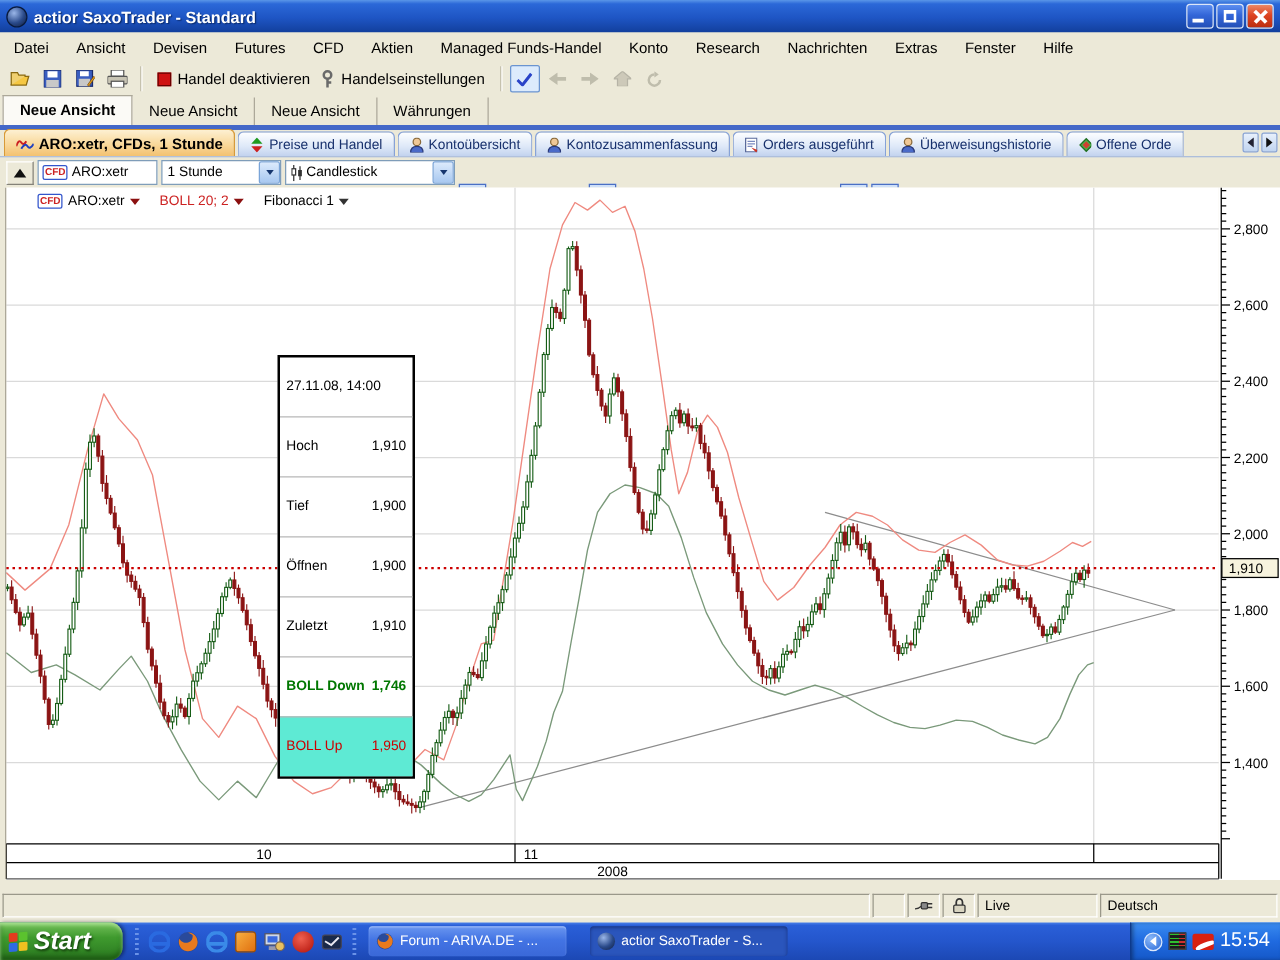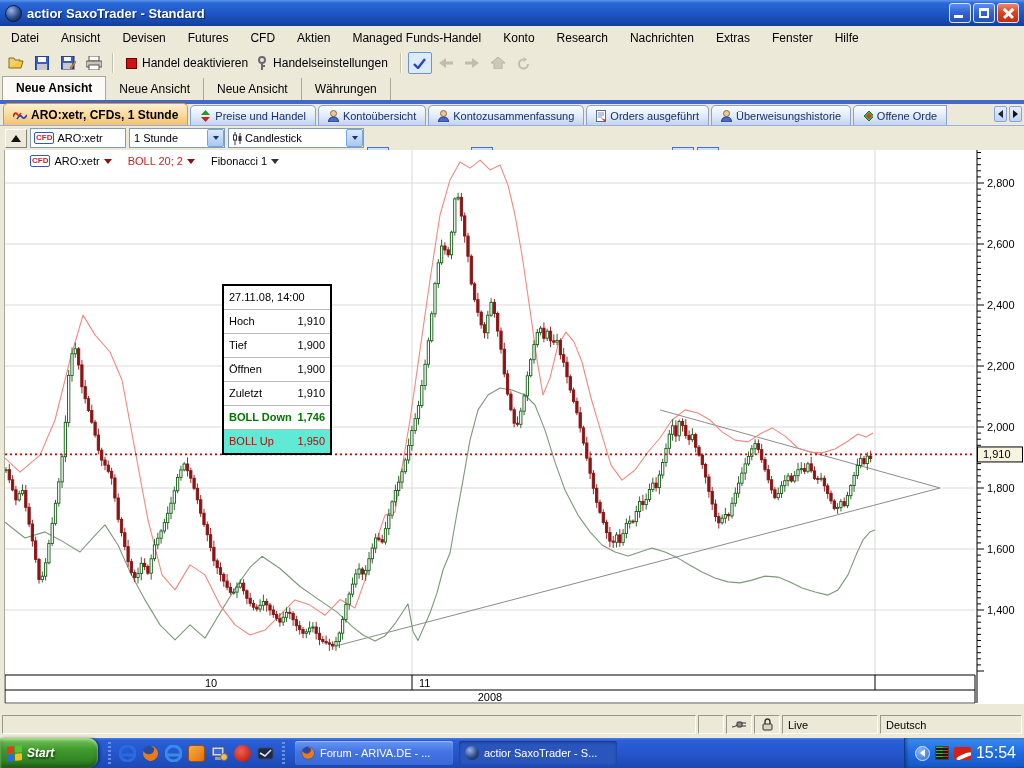--- a/index.html
+++ b/index.html
@@ -62,39 +62,39 @@
 
 .chartwrap{position:absolute;left:0;top:150px;width:1024px;height:554px;background:#ece9d8;}
 .plotbg{position:absolute;left:5px;top:0;width:970px;height:554px;background:#fff;}
 .axisbg{position:absolute;left:975px;top:0;width:49px;height:554px;background:#fff;}
 #chart-svg{position:absolute;left:0;top:0;pointer-events:none;}
 .legend{position:absolute;left:30px;top:5px;display:flex;gap:16px;align-items:center;font-size:11px;z-index:3;}
 .leg-item{display:flex;align-items:center;gap:4px;}
 .caret-dn{width:0;height:0;border:4px solid transparent;border-top:5px solid #8b1010;border-bottom:none;}
 .caret-dk{border-top-color:#333;}
 .tooltip{position:absolute;left:222px;top:134px;width:110px;background:#fff;border:2px solid #000;z-index:3;font-size:11px;}
-.tt-row{display:flex;justify-content:space-between;padding:4px 5px;line-height:15px;border-top:1px solid #b8b8b8;}
+.tt-row{display:flex;justify-content:space-between;padding:16px 5px;line-height:15px;border-top:1px solid #b8b8b8;}
 .tt-row:first-child{border-top:none;}
 .tt-green{color:#007700;font-weight:bold;} .tt-red{color:#cc0000;}
 .tt-grey{background:#5eead4;}
 
 .gapstrip{position:absolute;left:0;top:704px;width:1024px;height:8px;background:#ece9d8;}
 .statusbar{position:absolute;left:0;top:712px;width:1024px;height:26px;background:#ece9d8;display:flex;gap:2px;padding:3px 2px;}
 .panel{height:19px;border:1px solid;border-color:#9a988a #fff #fff #9a988a;display:flex;align-items:center;padding:0 5px;font-size:11px;background:#ece9d8;}
 .taskbar{position:absolute;left:0;top:738px;width:1024px;height:30px;background:linear-gradient(180deg,#4a80e8 0%,#2a5fd8 8%,#2456cc 50%,#1c48b4 100%);display:flex;align-items:center;}
 .startbtn{width:98px;height:30px;border-radius:0 10px 10px 0;display:flex;align-items:center;gap:5px;padding-left:7px;
  background:linear-gradient(180deg,#76c25c 0%,#3f9a2e 40%,#2d7d22 90%);box-shadow:inset 0 2px 3px #a8e090,inset 0 -3px 4px #1c5812,2px 0 3px rgba(0,0,0,.4);}
-.start-label{color:#fff;font-weight:bold;font-style:italic;font-size:12px;text-shadow:1px 2px 2px #14400c;}
+.start-label{color:#fff;font-weight:bold;font-style:italic;font-size:20px;text-shadow:1px 2px 2px #14400c;}
 .flag{width:15px;height:15px;display:grid;grid-template-columns:7px 7px;grid-template-rows:7px 7px;gap:1px;transform:skewY(-6deg);}
 .flag i{border-radius:1px;}
 .ql{display:flex;gap:6px;margin:0 8px;align-items:center;}
 .qsep{width:3px;height:22px;background:repeating-linear-gradient(180deg,#6a92e8 0 2px,transparent 2px 4px);margin:0 2px;}
 .qlicon{width:17px;height:17px;border-radius:3px;}
 .taskbtn{height:24px;margin-top:0;width:158px;border-radius:3px;display:flex;align-items:center;gap:5px;padding:0 6px;color:#fff;font-size:11px;white-space:nowrap;overflow:hidden;}
-.taskbtn.raised{background:linear-gradient(180deg,#6a96f0 0%,#4374e4 45%,#3a68d8 100%);box-shadow:inset 0 1px 1px #9ab8f8;margin-right:6px;}
+.taskbtn.raised{background:linear-gradient(180deg,#6a96f0 0%,#4374e4 45%,#3a68d8 100%);box-shadow:inset 0 1px 1px #9ab8f8;margin-right:19px;}
 .taskbtn.flat{background:#2a55bc;box-shadow:inset 0 1px 3px #16307c;}
 .tray{margin-left:auto;height:30px;display:flex;align-items:center;gap:5px;padding:0 8px 0 10px;color:#fff;
  background:linear-gradient(180deg,#3a8cf0 0%,#1f6ae0 50%,#1558c8 100%);border-left:1px solid #0c3a8c;box-shadow:inset 2px 0 3px rgba(0,0,0,.3);}
 .chev{width:15px;height:15px;border-radius:50%;background:radial-gradient(circle at 35% 30%,#8ab8f8,#2a6ad8);border:1px solid #dce8fc;display:flex;align-items:center;justify-content:center;}
 .chev i{width:0;height:0;border:4px solid transparent;border-right:5px solid #fff;border-left:none;}
 .eq{width:14px;height:14px;background:#000;border:1px solid #444;
  background-image:repeating-linear-gradient(0deg,#1c1c1c 0 2px,transparent 2px 3px),linear-gradient(90deg,#2fbf2f 0 60%,#d03030 60% 100%);}
 .redtray{width:17px;height:13px;background:#d82010;border-radius:2px;position:relative;overflow:hidden;}
 .redtray i{position:absolute;left:2px;top:7px;width:16px;height:4px;background:#fff;border-radius:50% 50% 0 0;transform:rotate(-22deg);}
 .clock{font-size:16px;color:#fff;text-align:right;}

